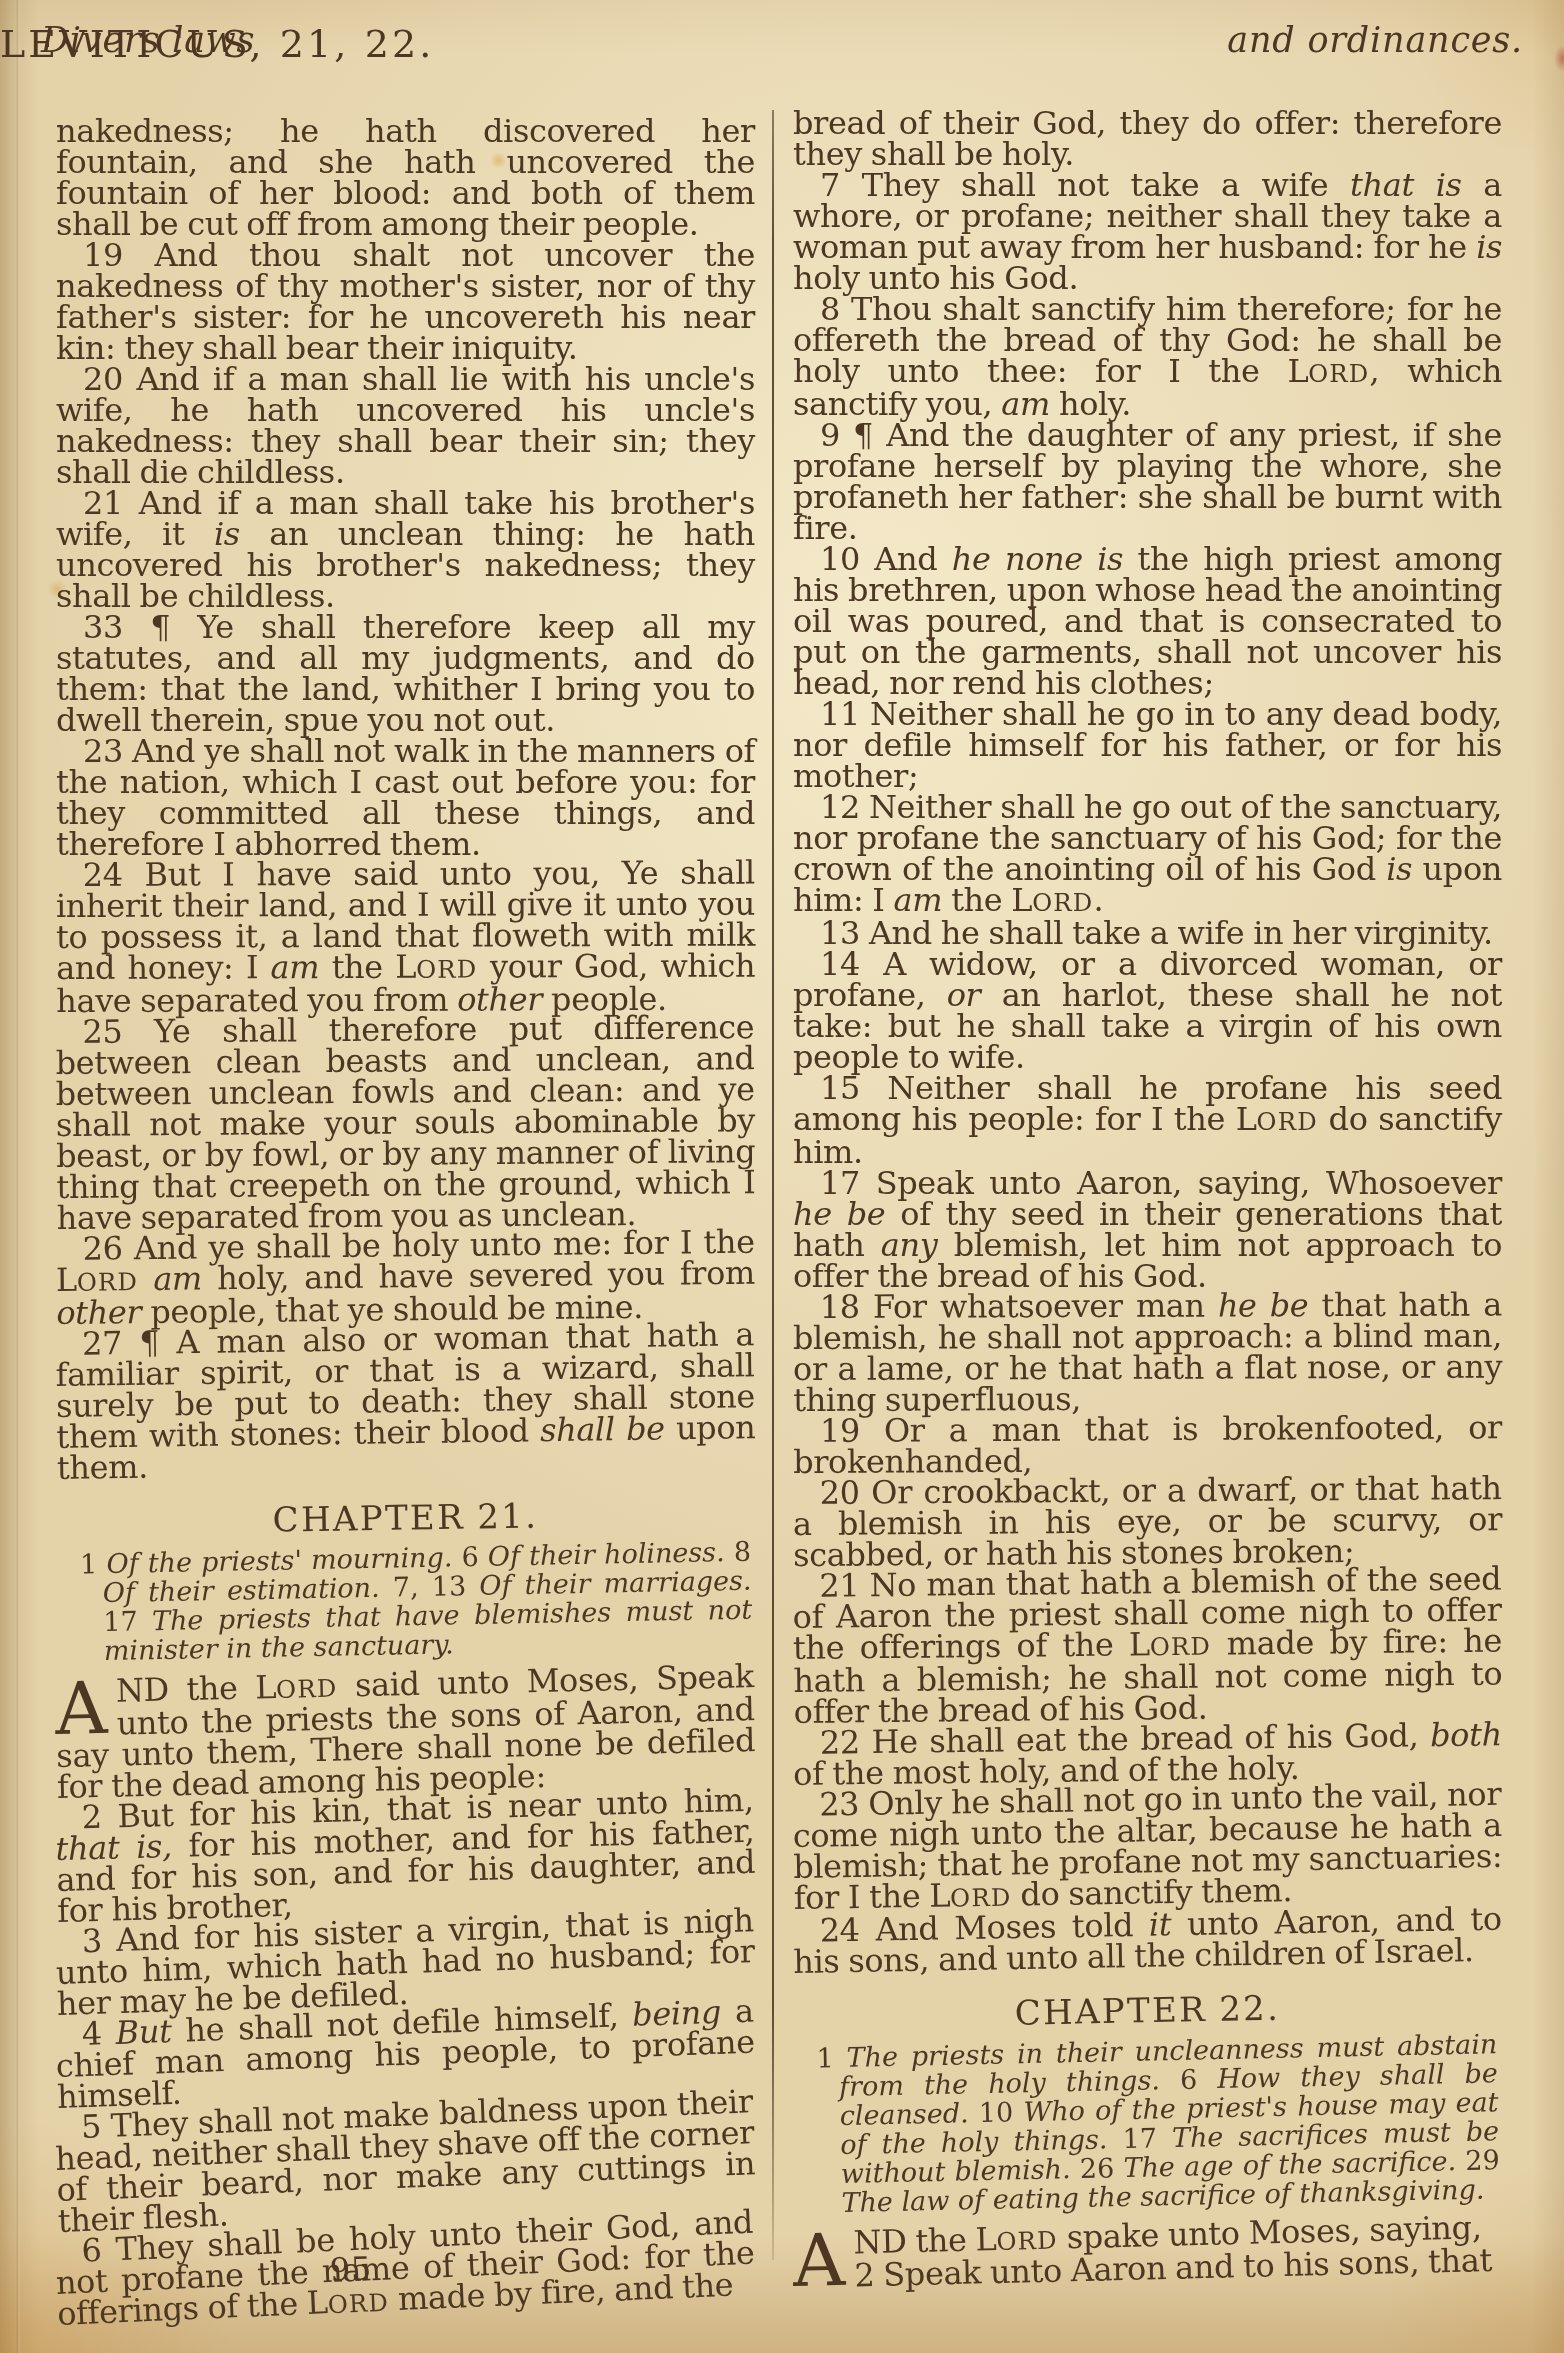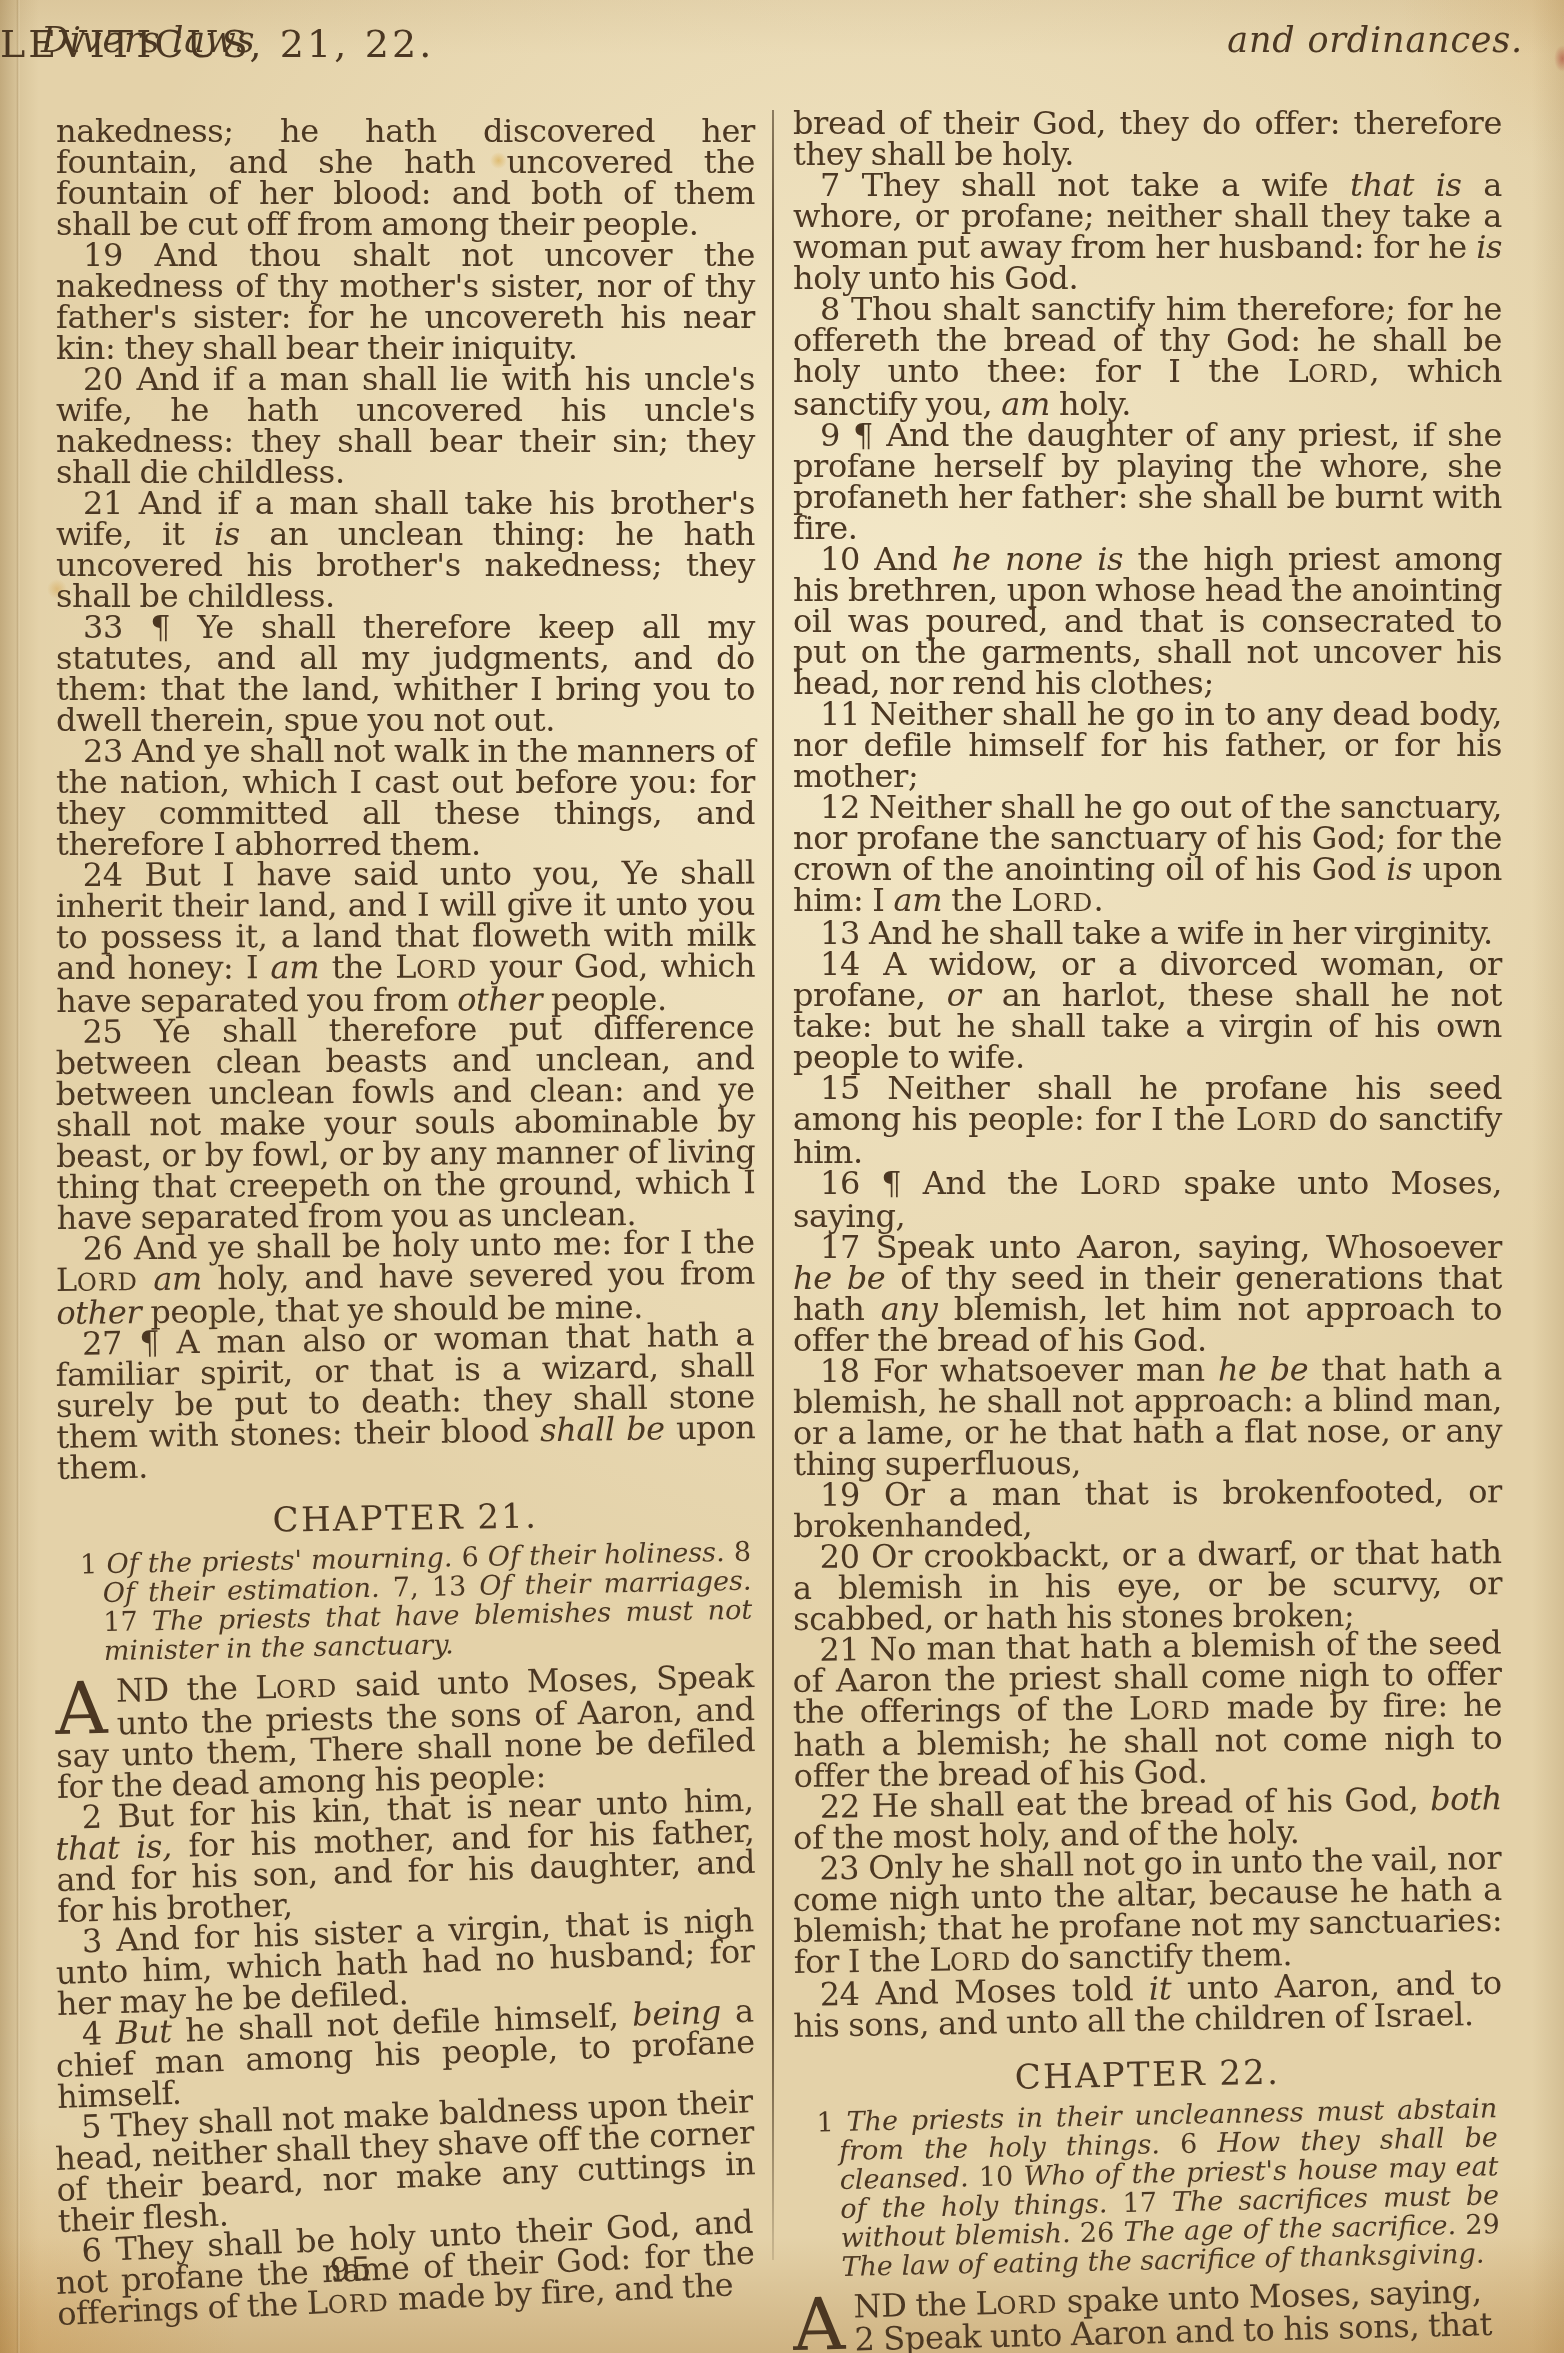--- a/index.html
+++ b/index.html
@@ -118,21 +118,20 @@
       <p class="blk cont">bread of their God, they do offer: therefore they shall be holy.</p>
       <p class="blk verse">7 They shall not take a wife <em>that is</em> a whore, or profane; neither shall they take a woman put away from her husband: for he <em>is</em> holy unto his God.</p>
       <p class="blk verse">8 Thou shalt sanctify him therefore; for he offereth the bread of thy God: he shall be holy unto thee: for I the <span class="lord">L<span class="sc">ORD</span></span>, which sanctify you, <em>am</em> holy.</p>
       <p class="blk verse">9 ¶ And the daughter of any priest, if she profane herself by playing the whore, she profaneth her father: she shall be burnt with fire.</p>
       <p class="blk verse">10 And <em>he none is</em> the high priest among his brethren, upon whose head the anointing oil was poured, and that is consecrated to put on the garments, shall not uncover his head, nor rend his clothes;</p>
       <p class="blk verse">11 Neither shall he go in to any dead body, nor defile himself for his father, or for his mother;</p>
       <p class="blk verse">12 Neither shall he go out of the sanctuary, nor profane the sanctuary of his God; for the crown of the anointing oil of his God <em>is</em> upon him: I <em>am</em> the <span class="lord">L<span class="sc">ORD</span></span>.</p>
       <p class="blk verse">13 And he shall take a wife in her virginity.</p>
       <p class="blk verse">14 A widow, or a divorced woman, or profane, <em>or</em> an harlot, these shall he not take: but he shall take a virgin of his own people to wife.</p>
       <p class="blk verse">15 Neither shall he profane his seed among his people: for I the <span class="lord">L<span class="sc">ORD</span></span> do sanctify him.</p>
-      <p class="blk verse">16 ¶ And the <span class="lord">L<span class="sc">ORD</span></span> spake unto Moses, saying,</p>
       <p class="blk verse">17 Speak unto Aaron, saying, Whosoever <em>he be</em> of thy seed in their generations that hath <em>any</em> blemish, let him not approach to offer the bread of his God.</p>
       <p class="blk verse" style="transform: rotate(-0.2deg);">18 For whatsoever man <em>he be</em> that hath a blemish, he shall not approach: a blind man, or a lame, or he that hath a flat nose, or any thing superfluous,</p>
       <p class="blk verse" style="transform: rotate(-0.3deg);">19 Or a man that is brokenfooted, or brokenhanded,</p>
       <p class="blk verse" style="transform: rotate(-0.4deg);">20 Or crookbackt, or a dwarf, or that hath a blemish in his eye, or be scurvy, or scabbed, or hath his stones broken;</p>
       <p class="blk verse" style="transform: rotate(-0.6deg);">21 No man that hath a blemish of the seed of Aaron the priest shall come nigh to offer the offerings of the <span class="lord">L<span class="sc">ORD</span></span> made by fire: he hath a blemish; he shall not come nigh to offer the bread of his God.</p>
       <p class="blk verse" style="transform: rotate(-0.7deg);">22 He shall eat the bread of his God, <em>both</em> of the most holy, and of the holy.</p>
       <p class="blk verse" style="transform: rotate(-0.9deg);">23 Only he shall not go in unto the vail, nor come nigh unto the altar, because he hath a blemish; that he profane not my sanctuaries: for I the <span class="lord">L<span class="sc">ORD</span></span> do sanctify them.</p>
       <p class="blk verse" style="transform: rotate(-1deg);">24 And Moses told <em>it</em> unto Aaron, and to his sons, and unto all the children of Israel.</p>
       <h2 class="blk chapter" style="transform: rotate(-1.1deg);">CHAPTER 22.</h2>
       <p class="blk summary" style="transform: rotate(-1.2deg);"><span class="n">1</span> The priests in their uncleanness must abstain from the holy things. <span class="n">6</span> How they shall be cleansed. <span class="n">10</span> Who of the priest's house may eat of the holy things. <span class="n">17</span> The sacrifices must be without blemish. <span class="n">26</span> The age of the sacrifice. <span class="n">29</span> The law of eating the sacrifice of thanksgiving.</p>

